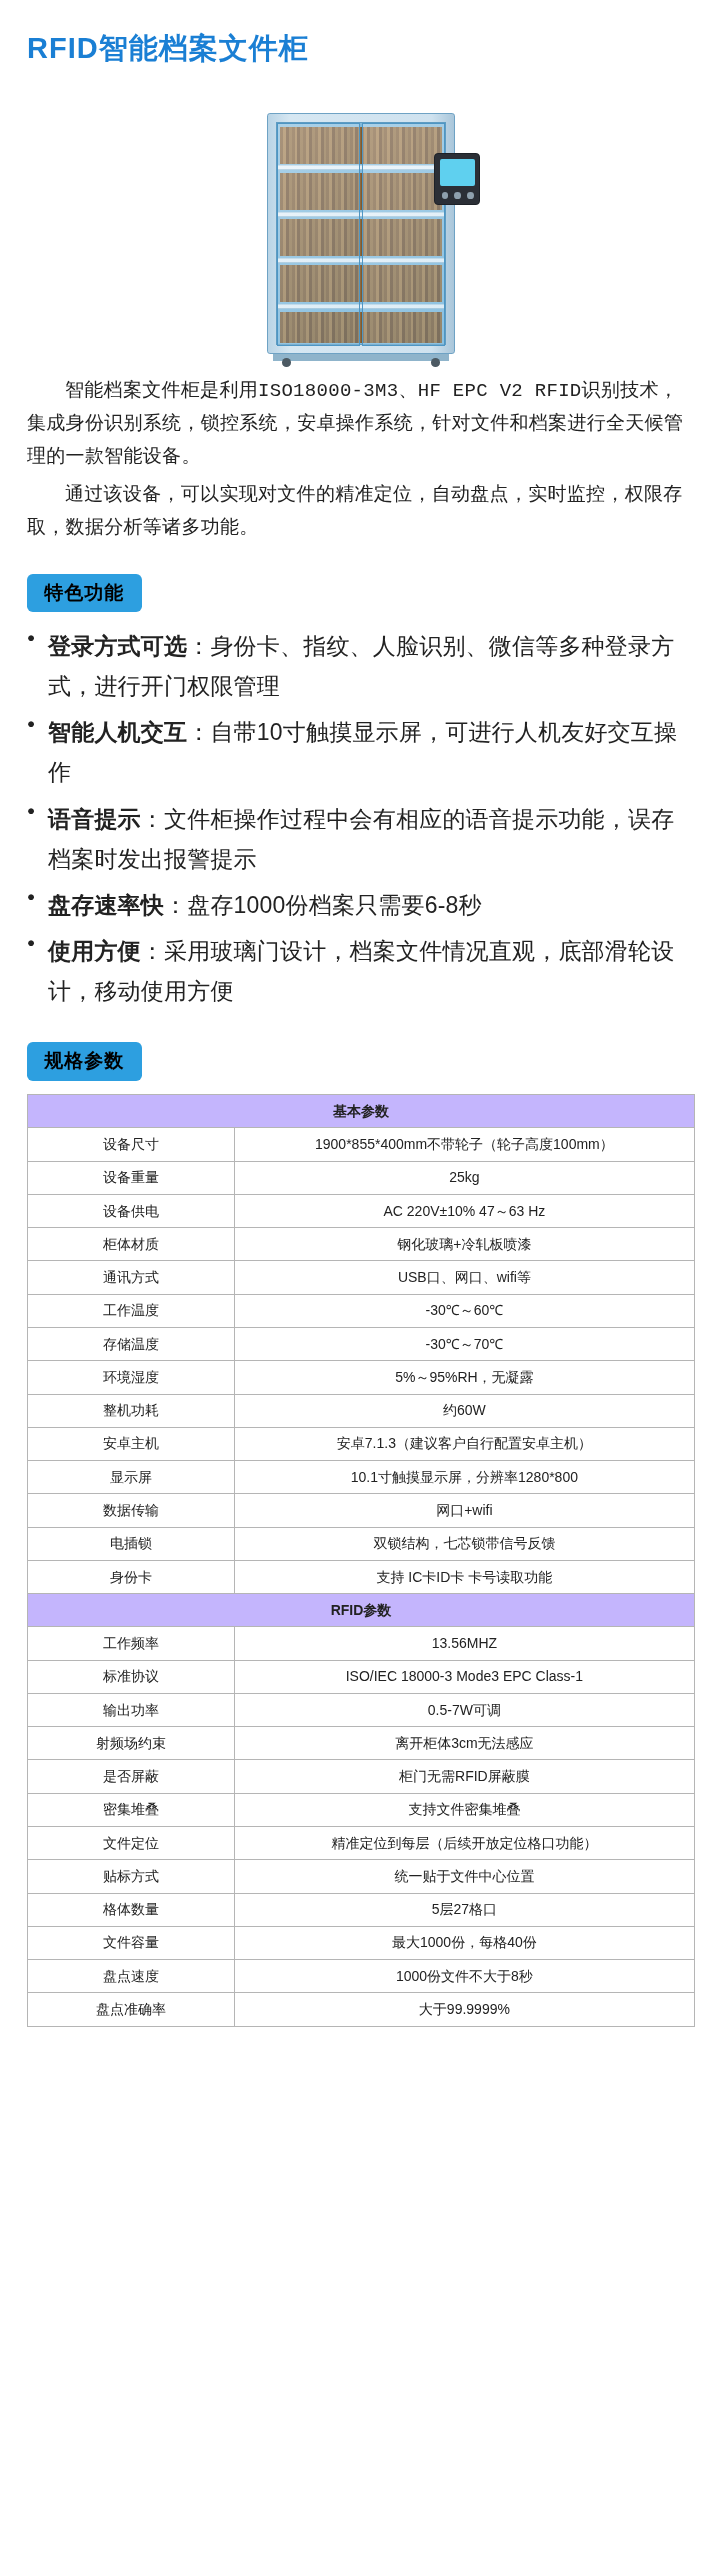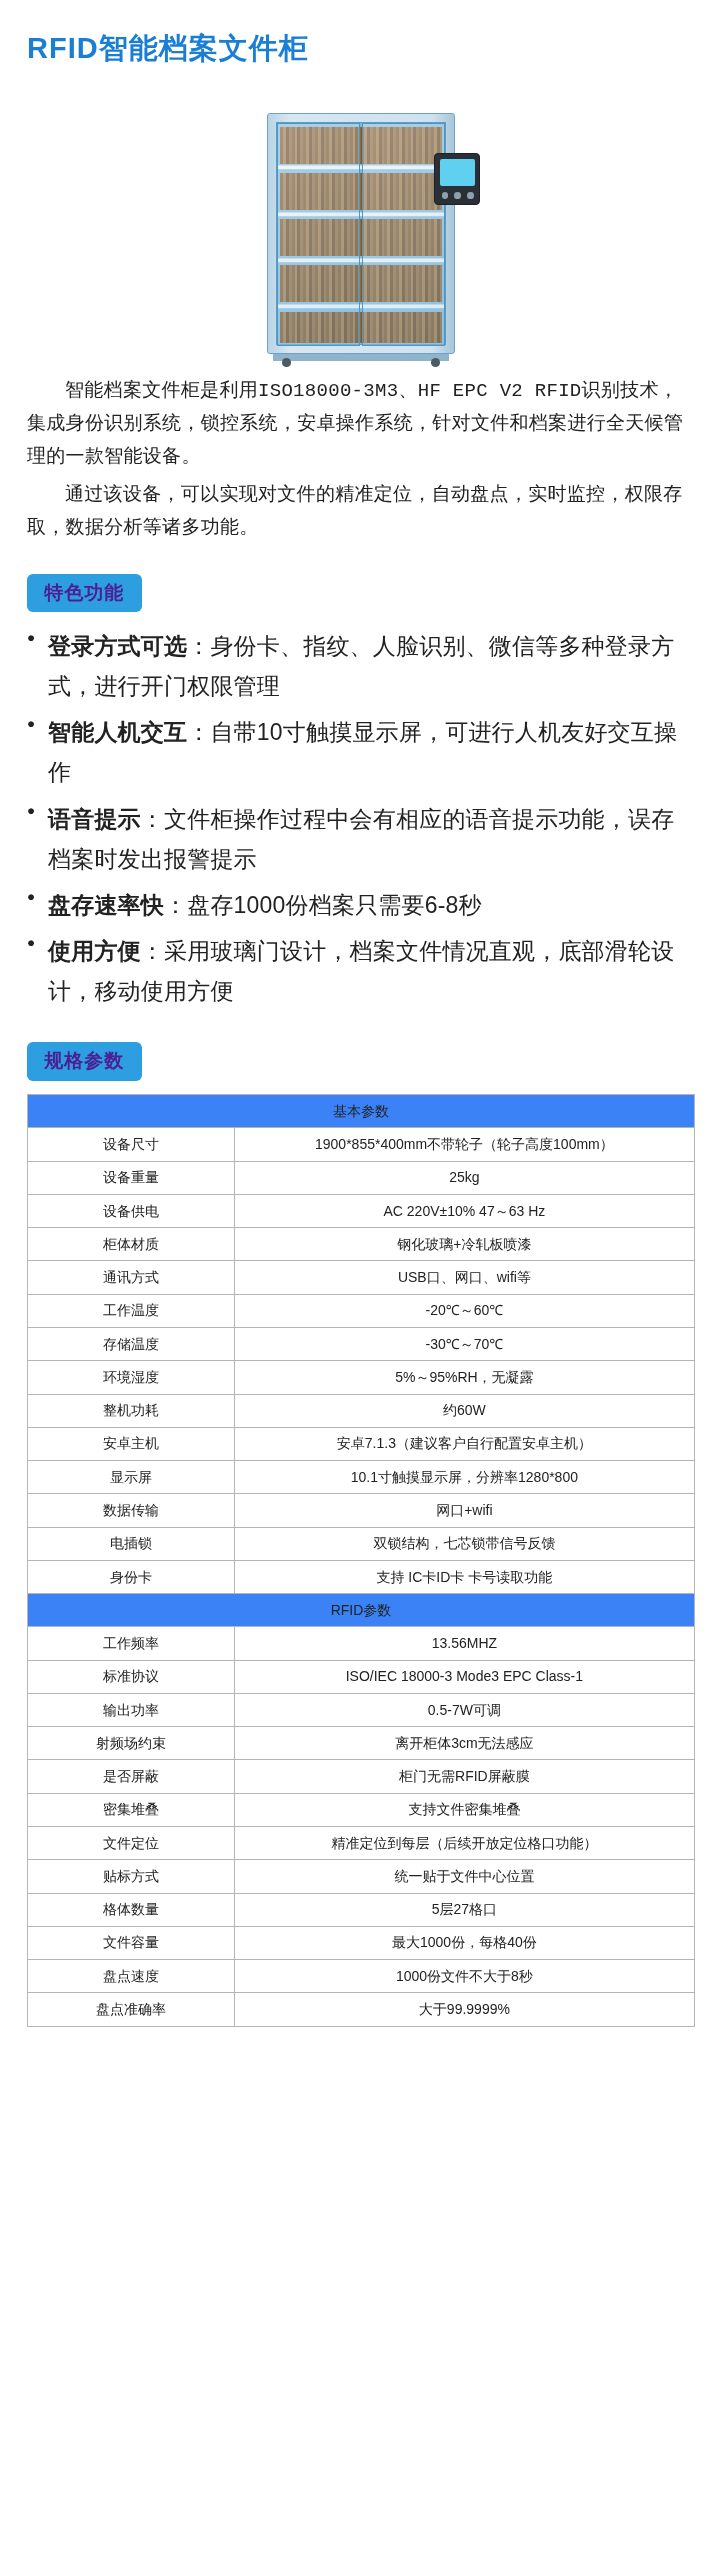--- a/index.html
+++ b/index.html
@@ -137,21 +137,21 @@
     line-height: 1.75;
     text-indent: 2em;
     margin: 0 0 3.9px 0;
     letter-spacing: 0.3px;
     font-family: Liberation Mono, monospace;
   }
   
   .sec-head {
     display: inline-block;
     background: #2d9fe0;
-    color: #4c1d95;
+    color: #000000;
     font-size: 19px;
     font-weight: bold;
     padding: 5.8px 17.3px 6.7px 17.3px;
     border-radius: 5.8px;
     margin: 25px 0 13.5px 0;
     letter-spacing: 1px;
   }
   
   .feat {
     font-size: 23px;
@@ -182,22 +182,22 @@
   table.spec td {
     border: 1px solid #b5b5b5;
     padding: 6.7px 5.8px;
     text-align: center;
     line-height: 1.35;
   }
   table.spec td.label {
     width: 31%;
   }
   table.spec tr.group td {
-    font-weight: normal;
-    background: #3b82f6;
+    font-weight: bold;
+    background: #c4b5fd;
   }
 </style>
 </head>
 <body>
 
 <div class="page">
 
   <div class="title">RFID智能档案文件柜</div>
 
   <div class="hero">
@@ -263,21 +263,21 @@
         <tr>
           <td class="label">柜体材质</td>
           <td>钢化玻璃+冷轧板喷漆</td>
         </tr>
         <tr>
           <td class="label">通讯方式</td>
           <td>USB口、网口、wifi等</td>
         </tr>
         <tr>
           <td class="label">工作温度</td>
-          <td>-20℃～60℃</td>
+          <td>-30℃～60℃</td>
         </tr>
         <tr>
           <td class="label">存储温度</td>
           <td>-30℃～70℃</td>
         </tr>
         <tr>
           <td class="label">环境湿度</td>
           <td>5%～95%RH，无凝露</td>
         </tr>
         <tr>

